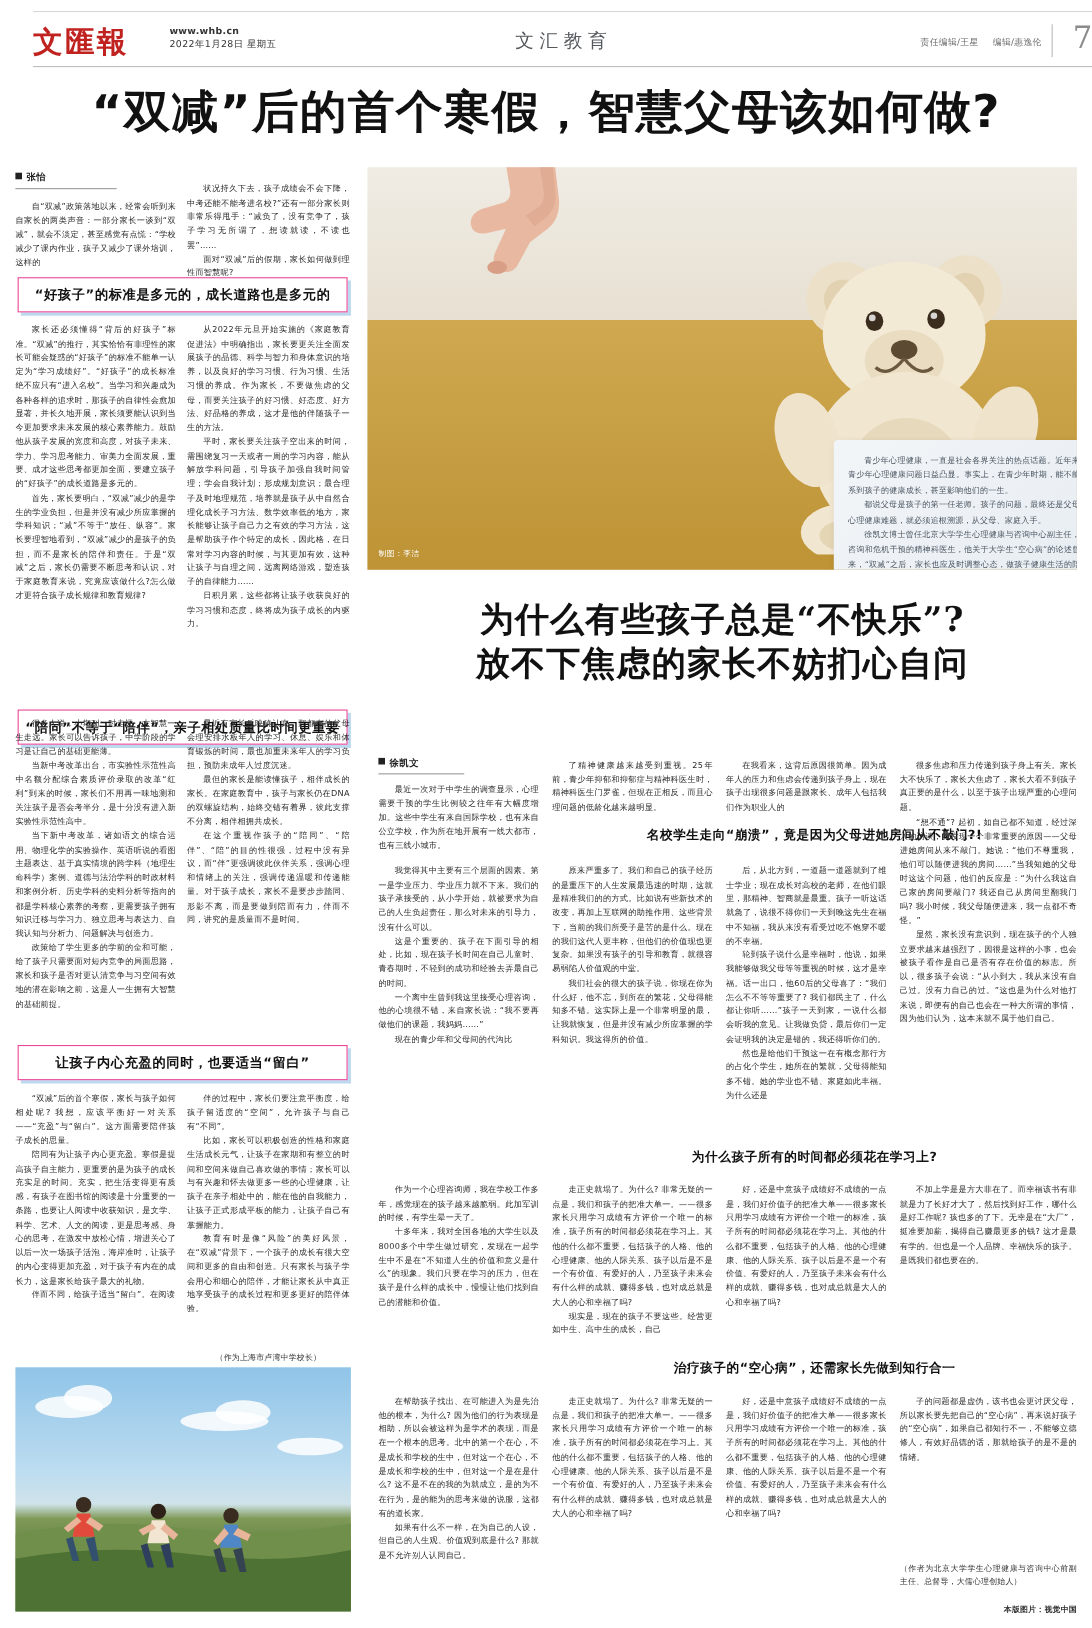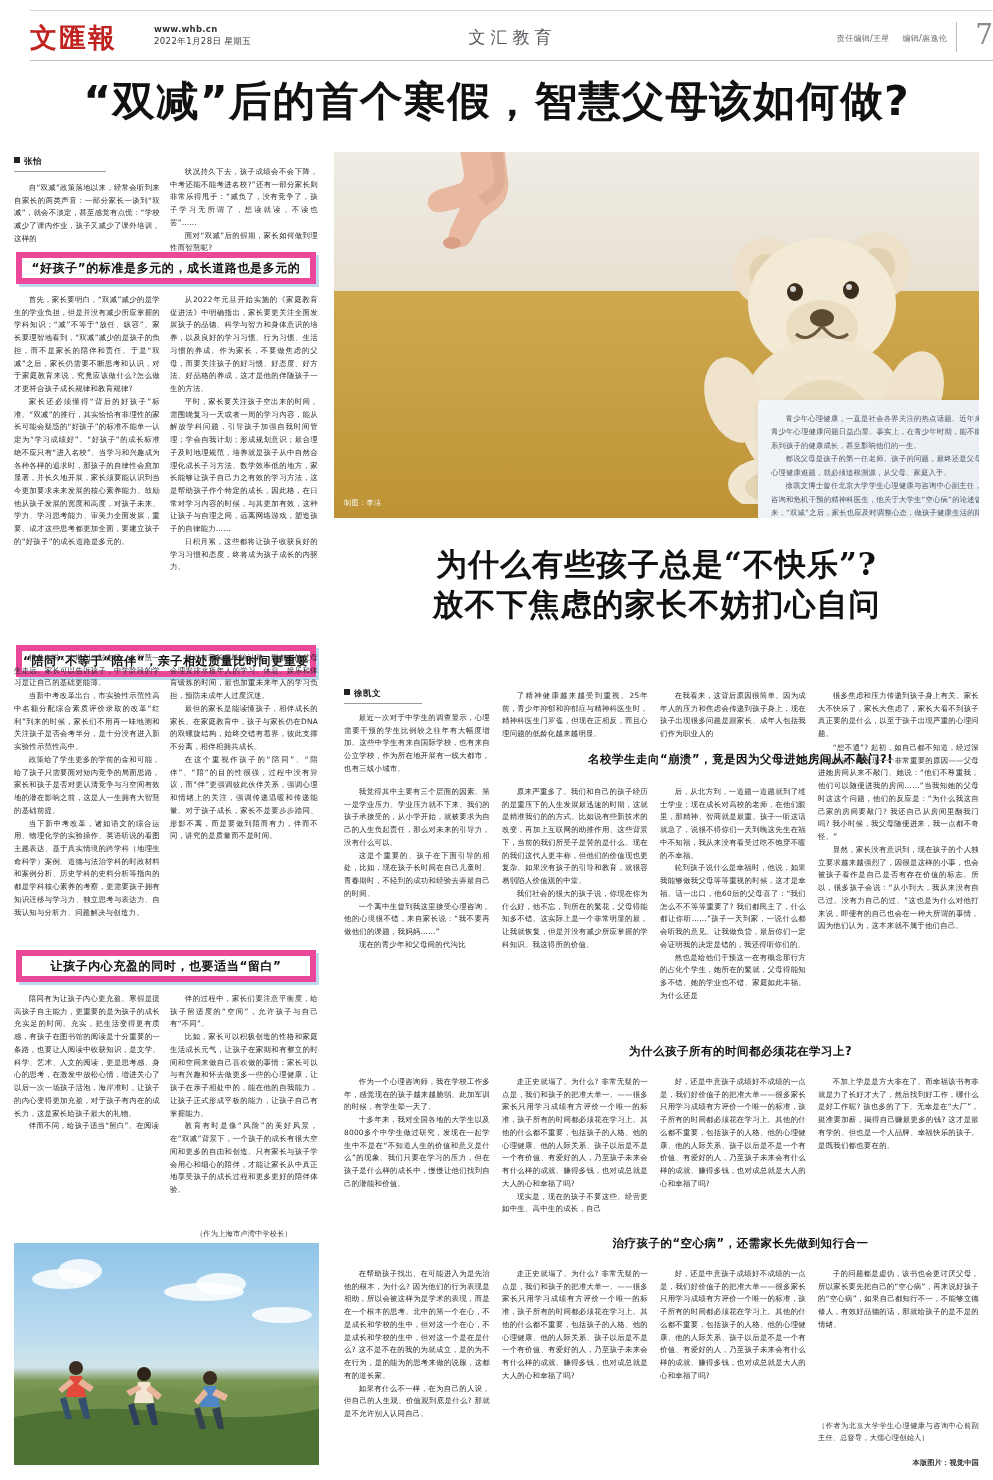--- a/index.html
+++ b/index.html
@@ -78,21 +78,21 @@
   }
   .author-tag::before {
     content:""; display:inline-block;
     width:6px; height:6px; background:#222; margin-right:4px;
     vertical-align:1px;
   }
 
   
   .subhead-box {
     position:absolute;
-    border:6px solid #ec4899;
+    border:1px solid #ec4899;
     background:#fff;
     display:flex; align-items:center; justify-content:center;
     font-weight:bold; font-size:12px; letter-spacing:.6px;
     color:#111;
     box-shadow:3px 3px 0 #bcd9f0;
   }
 
   
   .subhead-plain {
     position:absolute;
@@ -182,46 +182,47 @@
   <p>自“双减”政策落地以来，经常会听到来自家长的两类声音：一部分家长一谈到“双减”，就会不淡定，甚至感觉有点慌：“学校减少了课内作业，孩子又减少了课外培训，这样的</p>
 </div>
 <div class="col" style="left:170px; top:166px; width:148px;">
   <p>状况持久下去，孩子成绩会不会下降，中考还能不能考进名校?”还有一部分家长则非常乐得甩手：“减负了，没有竞争了，孩子学习无所谓了，想读就读，不读也罢”……</p>
   <p>面对“双减”后的假期，家长如何做到理性而智慧呢?</p>
 </div>
 
 <div class="subhead-box" style="left:16px; top:252px; width:300px; height:32px;">“好孩子”的标准是多元的，成长道路也是多元的</div>
 
 <div class="col" style="left:14px; top:294px; width:146px;">
+  <p>家长还必须懂得“背后的好孩子”标准。“双减”的推行，其实恰恰有非理性的家长可能会疑惑的“好孩子”的标准不能单一认定为“学习成绩好”。“好孩子”的成长标准绝不应只有“进入名校”。当学习和兴趣成为各种各样的追求时，那孩子的自律性会愈加显著，并长久地开展，家长须要能认识到当今更加要求未来发展的核心素养能力。鼓励他从孩子发展的宽度和高度，对孩子未来、学力、学习思考能力、审美力全面发展，重要、成才这些思考都更加全面，要建立孩子的“好孩子”的成长道路是多元的。</p>
   <p>首先，家长要明白，“双减”减少的是学生的学业负担，但是并没有减少所应掌握的学科知识；“减”不等于“放任、纵容”。家长要理智地看到，“双减”减少的是孩子的负担，而不是家长的陪伴和责任。于是“双减”之后，家长仍需要不断思考和认识，对于家庭教育来说，究竟应该做什么?怎么做才更符合孩子成长规律和教育规律?</p>
-  <p>家长还必须懂得“背后的好孩子”标准。“双减”的推行，其实恰恰有非理性的家长可能会疑惑的“好孩子”的标准不能单一认定为“学习成绩好”。“好孩子”的成长标准绝不应只有“进入名校”。当学习和兴趣成为各种各样的追求时，那孩子的自律性会愈加显著，并长久地开展，家长须要能认识到当今更加要求未来发展的核心素养能力。鼓励他从孩子发展的宽度和高度，对孩子未来、学力、学习思考能力、审美力全面发展，重要、成才这些思考都更加全面，要建立孩子的“好孩子”的成长道路是多元的。</p>
 </div>
 <div class="col" style="left:170px; top:294px; width:148px;">
   <p>从2022年元旦开始实施的《家庭教育促进法》中明确指出，家长要更关注全面发展孩子的品德、科学与智力和身体意识的培养，以及良好的学习习惯、行为习惯、生活习惯的养成。作为家长，不要做焦虑的父母，而要关注孩子的好习惯、好态度、好方法、好品格的养成，这才是他的伴随孩子一生的方法。</p>
   <p>平时，家长要关注孩子空出来的时间，需围绕复习一天或者一周的学习内容，能从解放学科问题，引导孩子加强自我时间管理；学会自我计划；形成规划意识；最合理子及时地理规范，培养就是孩子从中自然合理化成长子习方法、数学效率低的地方，家长能够让孩子自己力之有效的学习方法，这是帮助孩子作个特定的成长，因此格，在日常对学习内容的时候，与其更加有效，这种让孩子与自理之间，远离网络游戏，塑造孩子的自律能力……</p>
   <p>日积月累，这些都将让孩子收获良好的学习习惯和态度，终将成为孩子成长的内驱力。</p>
 </div>
 
 <div class="subhead-box" style="left:16px; top:645px; width:300px; height:32px;">“陪同”不等于“陪伴”，亲子相处质量比时间更重要</div>
 
 <div class="col" style="left:14px; top:652px; width:146px;">
   <p>很多人说，小期刊一时走远，大智慧一生走远。家长可以告诉孩子，中学阶段的学习是让自己的基础更能薄。</p>
   <p>当新中考改革出台，市实验性示范性高中名额分配综合素质评价录取的改革“红利”到来的时候，家长们不用再一味地测和关注孩子是否会考半分，是十分没有进入新实验性示范性高中。</p>
+  <p>当下新中考改革，诸如语文的综合运用、物理化学的实验操作、英语听说的看图主题表达、基于真实情境的跨学科（地理生命科学）案例、道德与法治学科的时政材料和案例分析、历史学科的史料分析等指向的都是学科核心素养的考察，更需要孩子拥有知识迁移与学习力、独立思考与表达力、自我认知与分析力、问题解决与创造力。</p>
   <p>政策给了学生更多的学前的金和可能，给了孩子只需要面对短内竞争的局面思路，家长和孩子是否对更认清竞争与习空间有效地的潜在影响之前，这是人一生拥有大智慧的基础前提。</p>
-  <p>当下新中考改革，诸如语文的综合运用、物理化学的实验操作、英语听说的看图主题表达、基于真实情境的跨学科（地理生命科学）案例、道德与法治学科的时政材料和案例分析、历史学科的史料分析等指向的都是学科核心素养的考察，更需要孩子拥有知识迁移与学习力、独立思考与表达力、自我认知与分析力、问题解决与创造力。</p>
 </div>
 <div class="col" style="left:170px; top:652px; width:148px;">
   <p>最近有家长反映确认真，那都布的父母会理安排水板年人的学习、休息、娱乐和体育锻炼的时间，最也加重未来年人的学习负担，预防未成年人过度沉迷。</p>
   <p>最但的家长是能读懂孩子，相伴成长的家长。在家庭教育中，孩子与家长仍在DNA的双螺旋结构，始终交错有着界，彼此支撑不分离，相伴相拥共成长。</p>
   <p>在这个重视作孩子的“陪同”、“陪伴”、“陪”的目的性很强，过程中没有异议，而“伴”更强调彼此伙伴关系，强调心理和情绪上的关注，强调传递温暖和传递能量。对于孩子成长，家长不是要步步踏同、形影不离，而是要做到陪而有力，伴而不同，讲究的是质量而不是时间。</p>
 </div>
 
 <div class="subhead-box" style="left:16px; top:950px; width:300px; height:32px;">让孩子内心充盈的同时，也要适当“留白”</div>
 
 <div class="col" style="left:14px; top:993px; width:146px;">
+  <p>“双减”后的首个寒假，家长与孩子如何相处呢? 我想，应该平衡好一对关系——“充盈”与“留白”。这方面需要陪伴孩子成长的思量。</p>
   <p>陪同有为让孩子内心更充盈。寒假是提高孩子自主能力，更重要的是为孩子的成长充实足的时间。充实，把生活变得更有质感，有孩子在图书馆的阅读是十分重要的一条路，也要让人阅读中收获知识，是文学、科学、艺术、人文的阅读，更是思考感、身心的思考，在激发中放松心情，增进关心了以后一次一场孩子活泡，海岸准时，让孩子的内心变得更加充盈，对于孩子有内在的成长力，这是家长给孩子最大的礼物。</p>
   <p>伴而不同，给孩子适当“留白”。在阅读</p>
 </div>
 <div class="col" style="left:170px; top:993px; width:148px;">
   <p>伴的过程中，家长们要注意平衡度，给孩子留适度的“空间”，允许孩子与自己有“不同”。</p>
   <p>比如，家长可以积极创造的性格和家庭生活成长元气，让孩子在家期和有整立的时间和空间来做自己喜欢做的事情；家长可以与有兴趣和怀去做更多一些的心理健康，让孩子在亲子相处中的，能在他的自我能力，让孩子正式形成平板的能力，让孩子自己有掌握能力。</p>
   <p>教育有时是像“风险”的美好风景，在“双减”背景下，一个孩子的成长有很大空间和更多的自由和创造。只有家长与孩子学会用心和细心的陪伴，才能让家长从中真正地享受孩子的成长过程和更多更好的陪伴体验。</p>
 </div>
 
 <div class="byline" style="left:170px; top:1228px; width:148px; text-align:center;">（作为上海市卢湾中学校长）</div>

